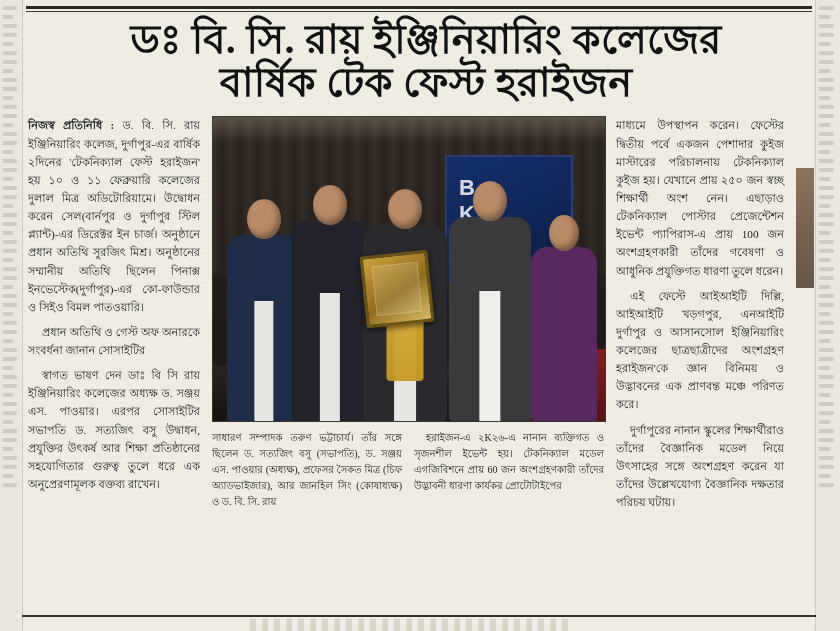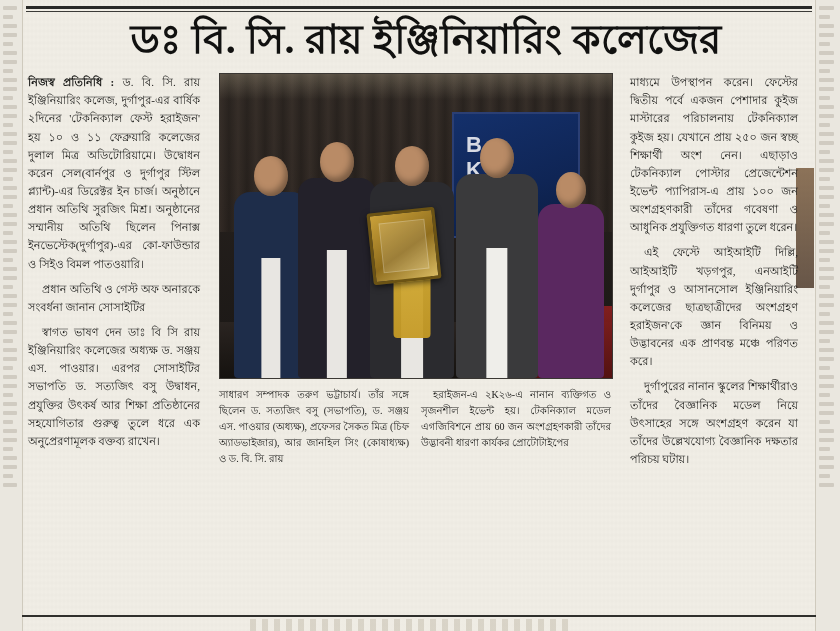--- a/index.html
+++ b/index.html
@@ -84,21 +84,21 @@
     font-weight: bold;
     color: #111110;
     line-height: 1.08;
     letter-spacing: 0.3px;
   }
   .headline .l1 { font-size: 40px; }
   .headline .l2 { font-size: 40px; }
 
   .columns {
     display: flex;
-    gap: 19px;
+    gap: 12px;
     padding: 8px 6px 0 6px;
     box-sizing: border-box;
     height: 468px;
   }
   .col {
     width: 172px;
     font-size: 11.2px;
     line-height: 1.62;
     text-align: justify;
     color: #1b1b19;
@@ -402,20 +402,21 @@
   </div>
   <div class="side-thumb"></div>
 
   <div class="content">
 
     <div class="rule-top"></div>
     <div class="rule-thin"></div>
 
     <div class="headline">
       <div class="l1">ডঃ বি. সি. রায় ইঞ্জিনিয়ারিং কলেজের</div>
+      <div class="l2">বার্ষিক টেক ফেস্ট হরাইজন</div>
     </div>
 
     <div class="columns">
 
       <div class="col">
         <p class="noind"><span class="lead">নিজস্ব প্রতিনিধি :</span> <span>ড. বি. সি. রায় ইঞ্জিনিয়ারিং কলেজ, দুর্গাপুর-এর বার্ষিক ২দিনের 'টেকনিক্যাল ফেস্ট হরাইজন' হয় ১০ ও ১১ ফেব্রুয়ারি কলেজের দুলাল মিত্র অডিটোরিয়ামে। উদ্বোধন করেন সেল(বার্নপুর ও দুর্গাপুর স্টিল প্ল্যান্ট)-এর ডিরেক্টর ইন চার্জ। অনুষ্ঠানে প্রধান অতিথি সুরজিৎ মিশ্র। অনুষ্ঠানের সম্মানীয় অতিথি ছিলেন পিনাক্স ইনভেস্টেক(দুর্গাপুর)-এর কো-ফাউন্ডার ও সিইও বিমল পাতওয়ারি।</span></p>
         <p>প্রধান অতিথি ও গেস্ট অফ অনারকে সংবর্ধনা জানান সোসাইটির</p>
         <p>স্বাগত ভাষণ দেন ডাঃ বি সি রায় ইঞ্জিনিয়ারিং কলেজের অধ্যক্ষ ড. সঞ্জয় এস. পাওয়ার। এরপর সোসাইটির সভাপতি ড. সত্যজিৎ বসু উদ্বাধন, প্রযুক্তির উৎকর্ষ আর শিক্ষা প্রতিষ্ঠানের সহযোগিতার গুরুত্ব তুলে ধরে এক অনুপ্রেরণামূলক বক্তব্য রাখেন।</p>
       </div>
 
@@ -465,21 +466,21 @@
           <div class="cap-col">
             <p class="noind">সাধারণ সম্পাদক তরুণ ভট্টাচার্য। তাঁর সঙ্গে ছিলেন ড. সত্যজিৎ বসু (সভাপতি), ড. সঞ্জয় এস. পাওয়ার (অধ্যক্ষ), প্রফেসর সৈকত মিত্র (চিফ অ্যাডভাইজার), আর জানহিল সিং (কোষাধ্যক্ষ) ও ড. বি. সি. রায়</p>
           </div>
           <div class="cap-col">
             <p>হরাইজন-এ ২K২৬-এ নানান ব্যক্তিগত ও সৃজনশীল ইভেন্ট হয়। টেকনিক্যাল মডেল এগজিবিশনে প্রায় 60 জন অংশগ্রহণকারী তাঁদের উদ্ভাবনী ধারণা কার্যকর প্রোটোটাইপের</p>
           </div>
         </div>
       </div>
 
       <div class="col narrow">
-        <p class="noind">মাধ্যমে উপস্থাপন করেন। ফেস্টের দ্বিতীয় পর্বে একজন পেশাদার কুইজ মাস্টারের পরিচালনায় টেকনিক্যাল কুইজ হয়। যেখানে প্রায় ২৫০ জন স্বচ্ছ শিক্ষার্থী অংশ নেন। এছাড়াও টেকনিক্যাল পোস্টার প্রেজেন্টেশন ইভেন্ট প্যাপিরাস-এ প্রায় ১০০ জন অংশগ্রহণকারী তাঁদের গবেষণা ও আধুনিক প্রযুক্তিগত ধারণা তুলে ধরেন।</p>
+        <p class="noind">মাধ্যমে উপস্থাপন করেন। ফেস্টের দ্বিতীয় পর্বে একজন পেশাদার কুইজ মাস্টারের পরিচালনায় টেকনিক্যাল কুইজ হয়। যেখানে প্রায় ২৫০ জন স্বচ্ছ শিক্ষার্থী অংশ নেন। এছাড়াও টেকনিক্যাল পোস্টার প্রেজেন্টেশন ইভেন্ট প্যাপিরাস-এ প্রায় 100 জন অংশগ্রহণকারী তাঁদের গবেষণা ও আধুনিক প্রযুক্তিগত ধারণা তুলে ধরেন।</p>
         <p>এই ফেস্টে আইআইটি দিল্লি, আইআইটি খড়গপুর, এনআইটি দুর্গাপুর ও আসানসোল ইঞ্জিনিয়ারিং কলেজের ছাত্রছাত্রীদের অংশগ্রহণ হরাইজন'কে জ্ঞান বিনিময় ও উদ্ভাবনের এক প্রাণবন্ত মঞ্চে পরিণত করে।</p>
         <p>দুর্গাপুরের নানান স্কুলের শিক্ষার্থীরাও তাঁদের বৈজ্ঞানিক মডেল নিয়ে উৎসাহের সঙ্গে অংশগ্রহণ করেন যা তাঁদের উল্লেখযোগ্য বৈজ্ঞানিক দক্ষতার পরিচয় ঘটায়।</p>
       </div>
 
     </div>
   </div>
 
   <div class="bottom-rule"></div>
   <div class="bottom-strip"></div>
 </div>

